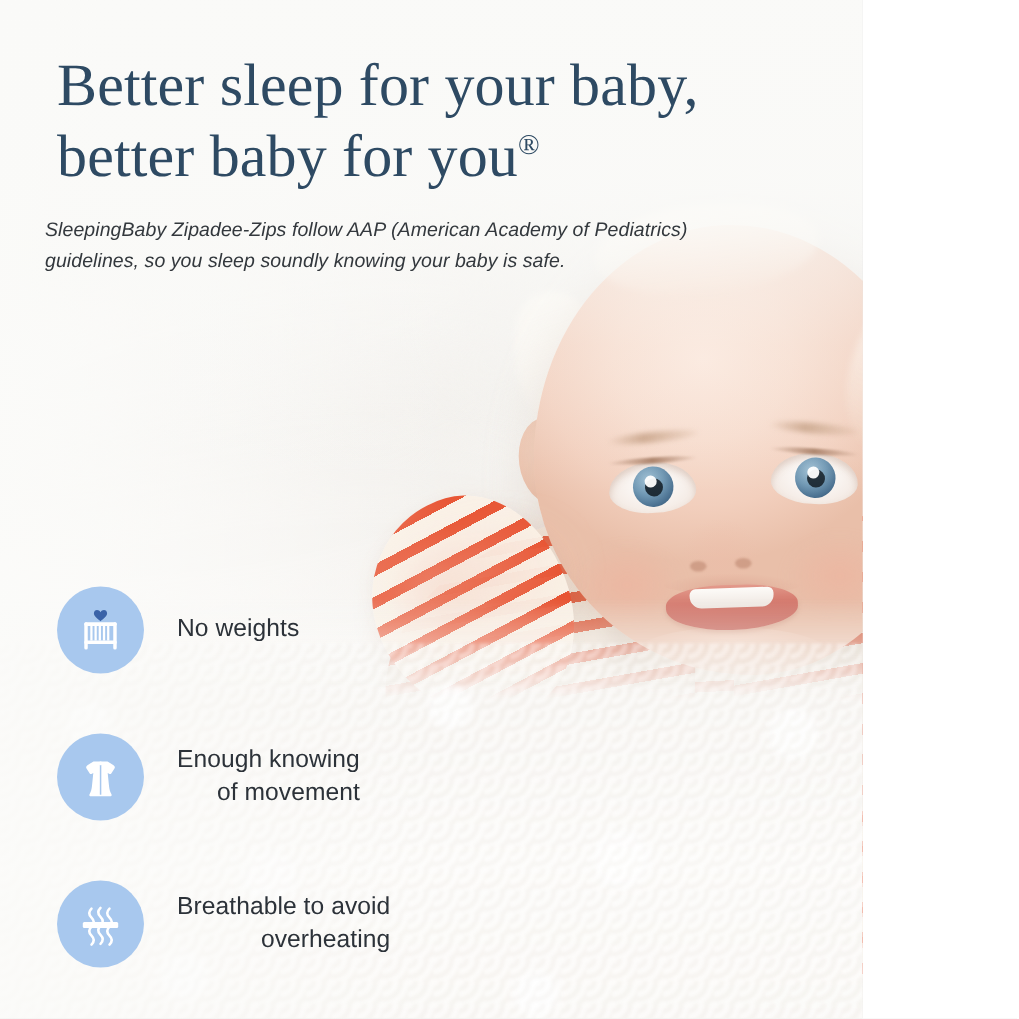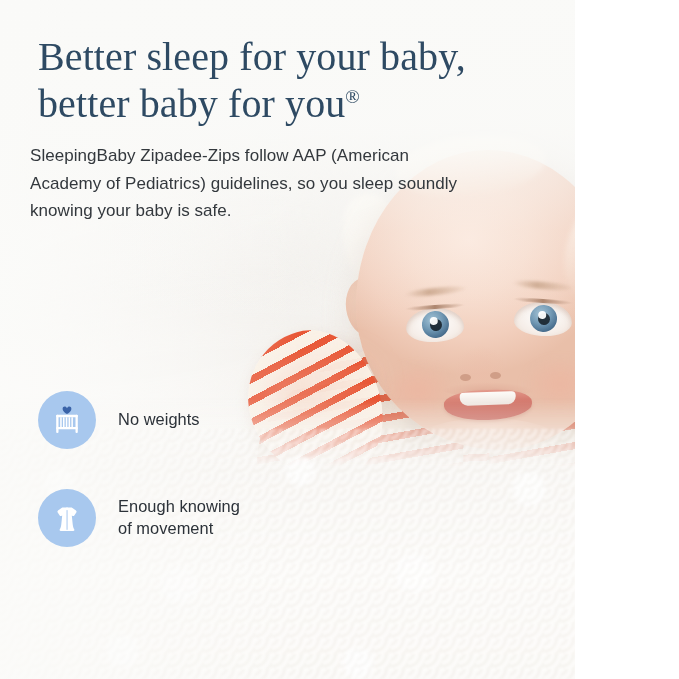--- a/index.html
+++ b/index.html
@@ -332,24 +332,25 @@
     vertical-align: super;
     line-height: 0;
   }
 
   .subcopy {
     position: absolute;
     left: 30px;
     top: 142px;
     width: 452px;
     margin: 0;
-    font-size: 17px;
+    font-size: 13px;
     line-height: 1.62;
     color: #33383d;
     letter-spacing: .05px;
+    font-style: italic;
   }
 
   .features {
     position: absolute;
     left: 38px;
     top: 388px;
     width: 330px;
   }
   .feature {
     display: flex;
@@ -371,20 +372,21 @@
   }
   .badge svg { display: block; }
 
   .feature-label {
     margin-left: 22px;
     font-size: 16.4px;
     line-height: 1.33;
     color: #2c3239;
     letter-spacing: .05px;
     white-space: pre-line;
+    text-align: right;
   }
 </style>
 </head>
 <body>
 
 <div id="canvas">
 
   <div class="photo-layer">
     <div class="bed-base"></div>
 
@@ -489,16 +491,30 @@
                      c.2 2.2 .8 4.0 1.6 5.3 .4.7 .0 1.4-.9 1.4 H10.6 c-.9 0-1.3-.7-.9-1.4 .8-1.3 1.4-3.1 1.6-5.3
                      l.9-8.8 l-.9.5 c-.6.3-1.2.2-1.6-.4 l-2.0-3.1 c-.5-.8-.3-1.6 .6-2.2 z" fill="#ffffff"></path>
             <rect x="16.55" y="7.2" width="1.0" height="21.6" fill="#a8c8ee"></rect>
             <rect x="15.9" y="6.6" width="2.3" height="2.6" rx="1.0" fill="#ffffff"></rect>
           </svg>
         </div>
         <div class="feature-label">Enough knowing
 of movement</div>
       </div>
 
+      <div class="feature">
+        <div class="badge">
+          <svg width="34" height="34" viewBox="0 0 34 34" aria-hidden="true">
+            <g fill="none" stroke="#ffffff" stroke-width="1.7" stroke-linecap="round">
+              <path d="M11.0 6.8 c-2.0 2.0-2.0 4.0 0 6.0 2.0 2.0 2.0 4.0 0 6.0 -2.0 2.0 -2.0 4.0 0 6.0 2.0 2.0 2.0 4.0 0 6.0"></path>
+              <path d="M17.0 6.2 c-2.0 2.0-2.0 4.0 0 6.0 2.0 2.0 2.0 4.0 0 6.0 -2.0 2.0 -2.0 4.0 0 6.0 2.0 2.0 2.0 4.0 0 6.0"></path>
+              <path d="M23.0 6.8 c-2.0 2.0-2.0 4.0 0 6.0 2.0 2.0 2.0 4.0 0 6.0 -2.0 2.0 -2.0 4.0 0 6.0 2.0 2.0 2.0 4.0 0 6.0"></path>
+            </g>
+            <rect x="5.2" y="15.6" width="23.6" height="4.0" rx="1.0" fill="#ffffff"></rect>
+          </svg>
+        </div>
+        <div class="feature-label">Breathable to avoid
+overheating</div>
+      </div>
 
     </div>
   </div>
 </div>
 
 </body></html>

